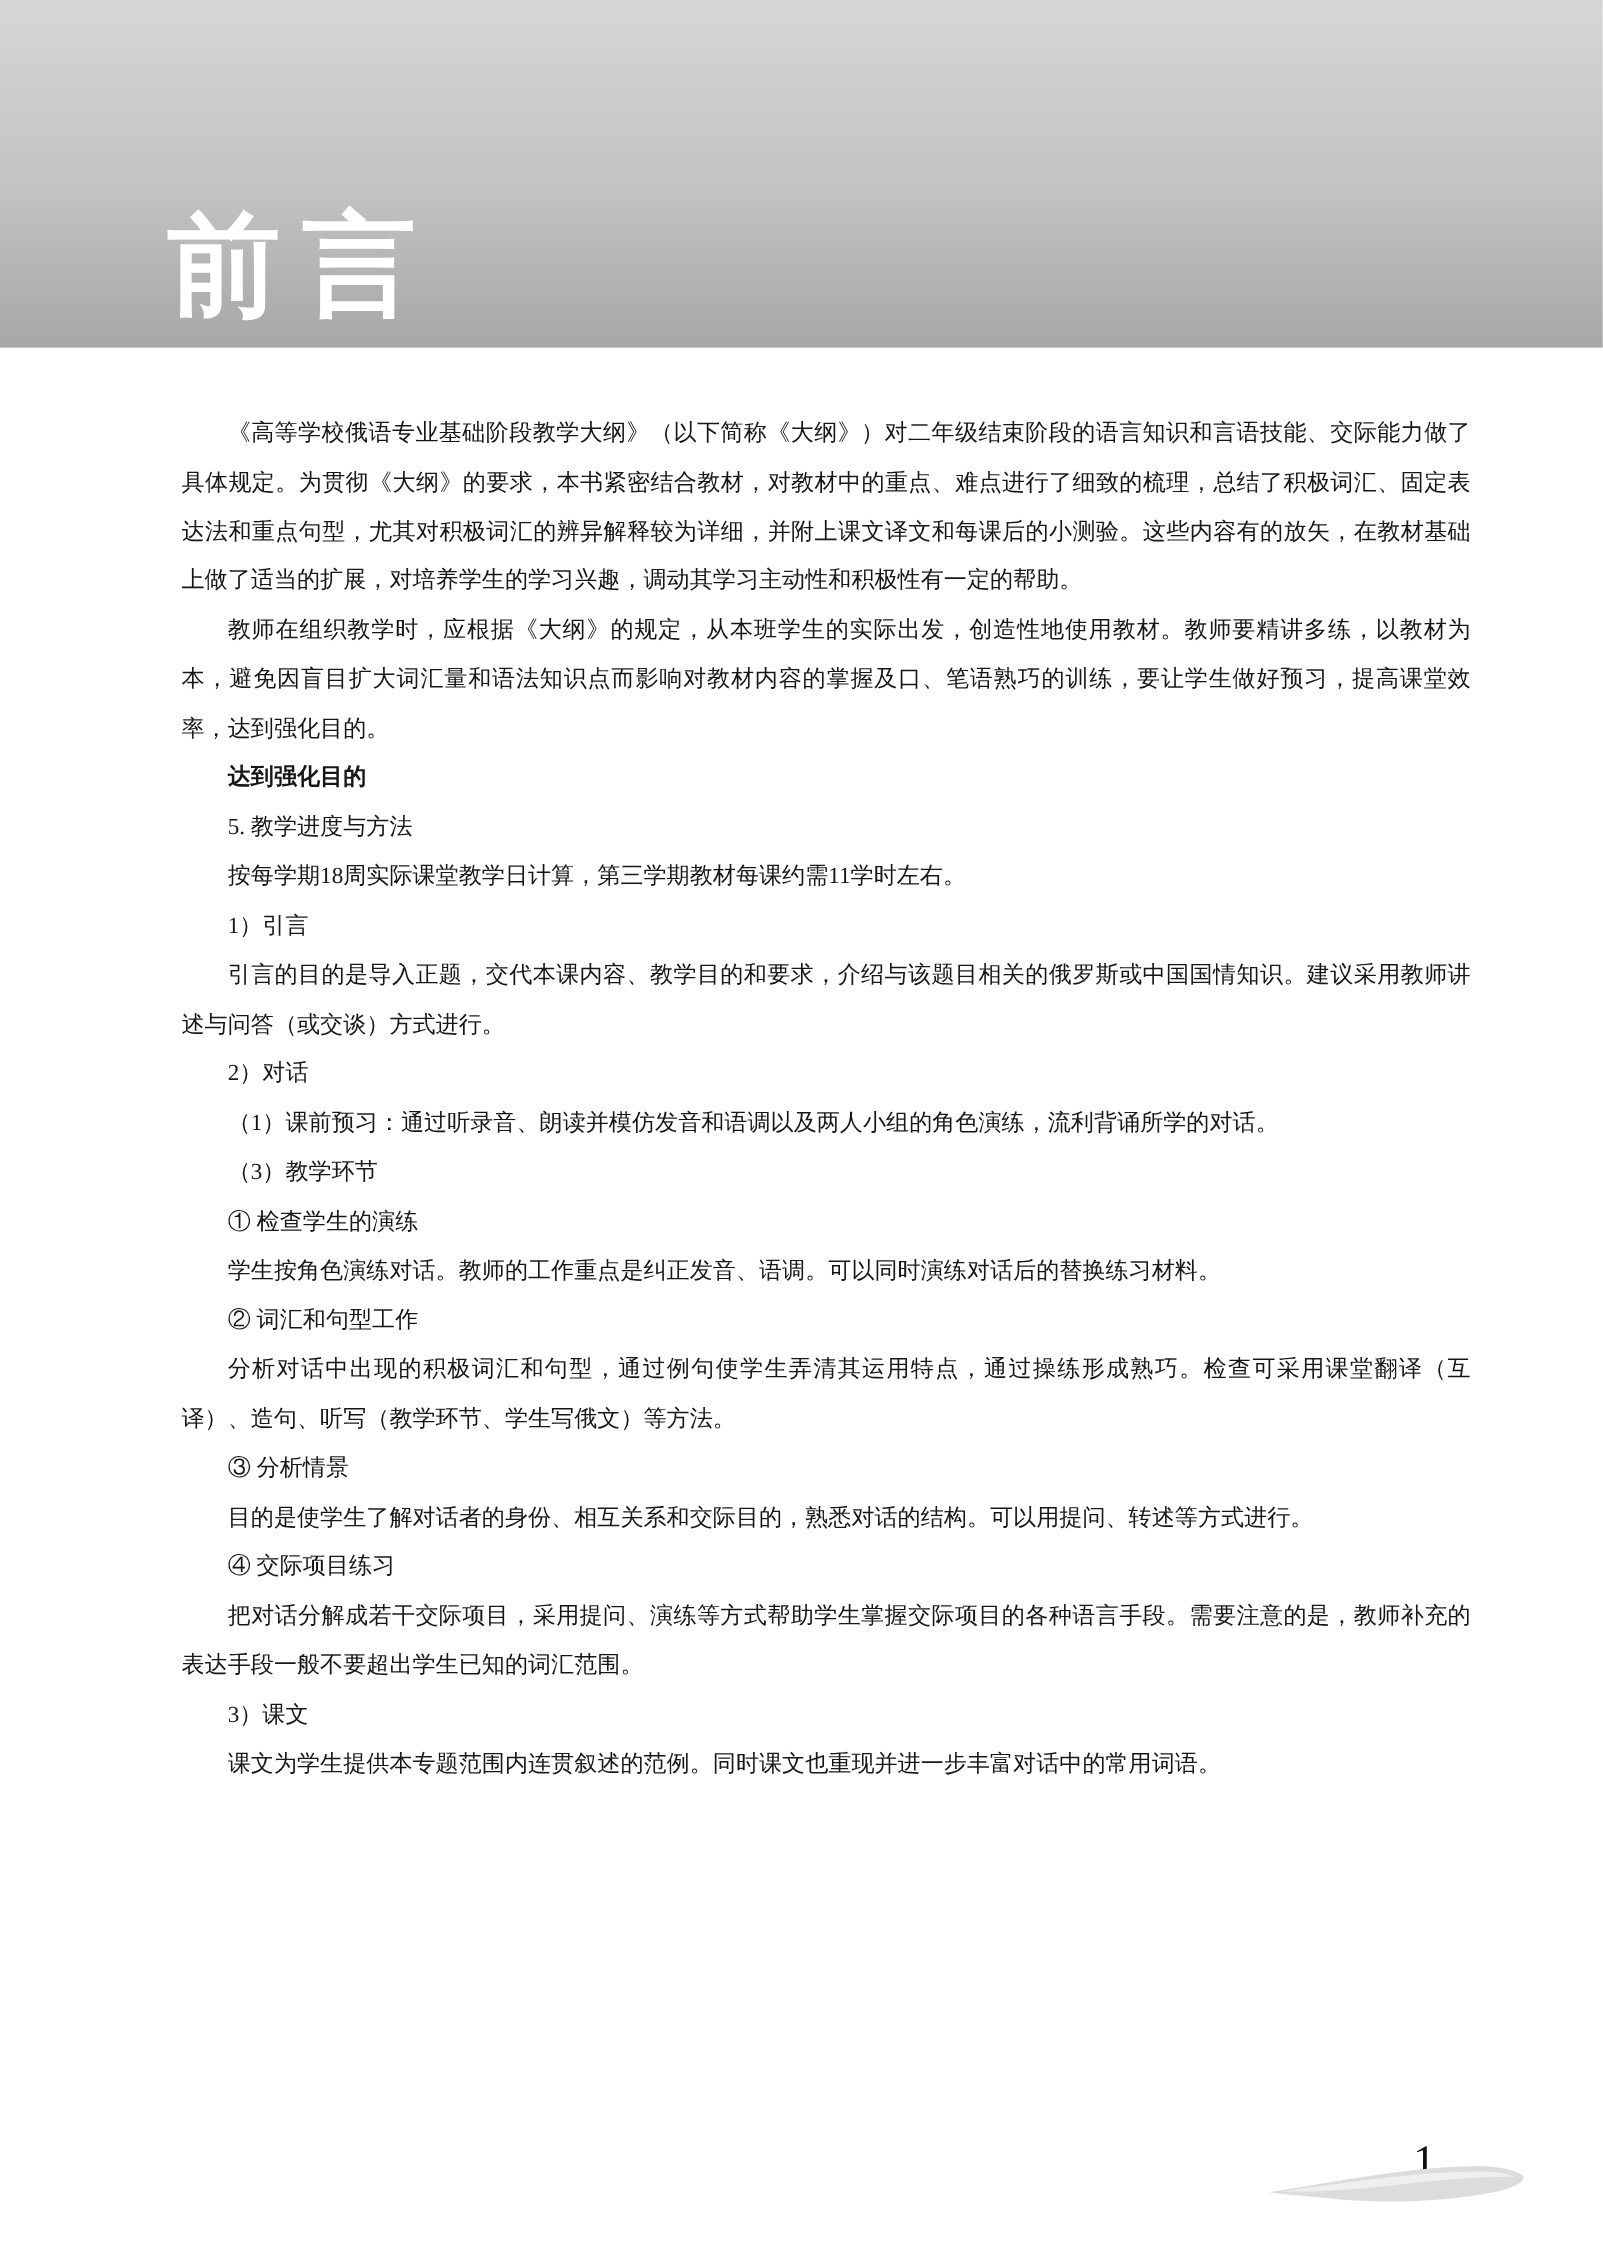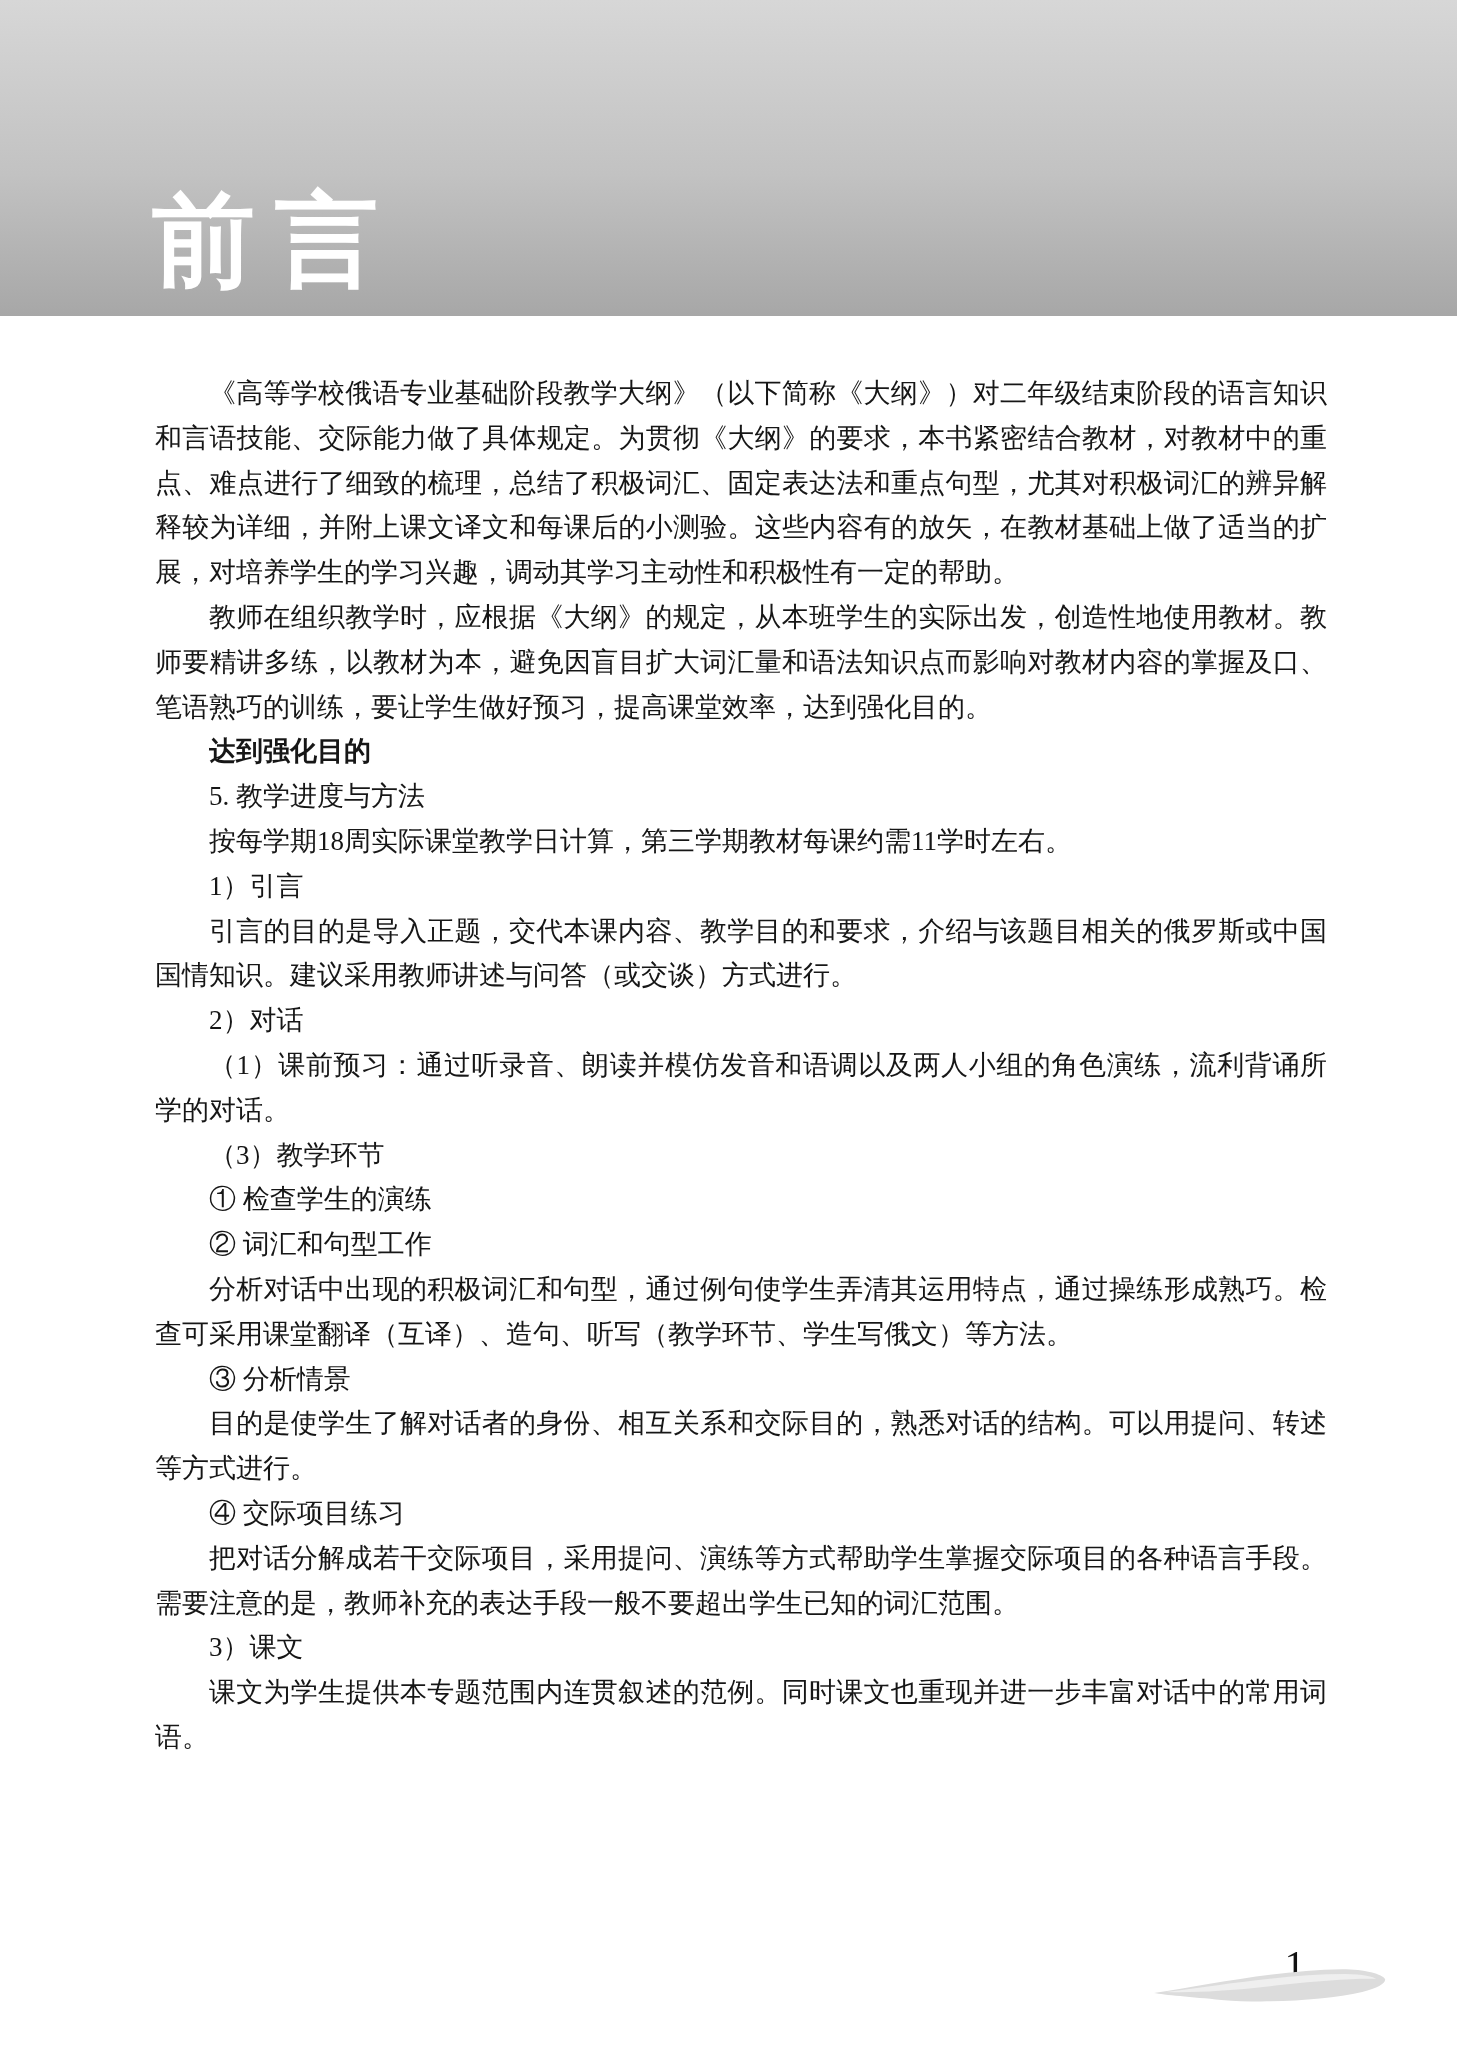--- a/index.html
+++ b/index.html
@@ -29,23 +29,23 @@
     font-family: Liberation Sans, sans-serif;
     font-weight: bold;
     font-size: 103px;
     line-height: 1;
     letter-spacing: 20px;
     color: var(--title_color, #ffffff);
   }
   
   .content {
     position: absolute;
-    top: 371px; left: 155px;
+    top: 371px; left: 165px;
     width: 1172px;
-    font-size: 27px;
+    font-size: 21px;
     line-height: 44.8px;
     color: var(--text_color, #161616);
     text-align: justify;
   }
   .content p {
     margin: 0;
     text-indent: 2em;
   }
   .content p.heading {
     font-family: "Liberation Sans", "DejaVu Sans", sans-serif;
@@ -83,20 +83,21 @@
       <p class="paragraph">教师在组织教学时，应根据《大纲》的规定，从本班学生的实际出发，创造性地使用教材。教师要精讲多练，以教材为本，避免因盲目扩大词汇量和语法知识点而影响对教材内容的掌握及口、笔语熟巧的训练，要让学生做好预习，提高课堂效率，达到强化目的。</p>
       <p class="heading">达到强化目的</p>
       <p class="paragraph">5. 教学进度与方法</p>
       <p class="paragraph">按每学期18周实际课堂教学日计算，第三学期教材每课约需11学时左右。</p>
       <p class="paragraph">1）引言</p>
       <p class="paragraph">引言的目的是导入正题，交代本课内容、教学目的和要求，介绍与该题目相关的俄罗斯或中国国情知识。建议采用教师讲述与问答（或交谈）方式进行。</p>
       <p class="paragraph">2）对话</p>
       <p class="paragraph">（1）课前预习：通过听录音、朗读并模仿发音和语调以及两人小组的角色演练，流利背诵所学的对话。</p>
       <p class="paragraph">（3）教学环节</p>
       <p class="paragraph">① 检查学生的演练</p>
+      <p class="paragraph">学生按角色演练对话。教师的工作重点是纠正发音、语调。可以同时演练对话后的替换练习材料。</p>
       <p class="paragraph">② 词汇和句型工作</p>
       <p class="paragraph">分析对话中出现的积极词汇和句型，通过例句使学生弄清其运用特点，通过操练形成熟巧。检查可采用课堂翻译（互译）、造句、听写（教学环节、学生写俄文）等方法。</p>
       <p class="paragraph">③ 分析情景</p>
       <p class="paragraph">目的是使学生了解对话者的身份、相互关系和交际目的，熟悉对话的结构。可以用提问、转述等方式进行。</p>
       <p class="paragraph">④ 交际项目练习</p>
       <p class="paragraph">把对话分解成若干交际项目，采用提问、演练等方式帮助学生掌握交际项目的各种语言手段。需要注意的是，教师补充的表达手段一般不要超出学生已知的词汇范围。</p>
       <p class="paragraph">3）课文</p>
       <p class="paragraph">课文为学生提供本专题范围内连贯叙述的范例。同时课文也重现并进一步丰富对话中的常用词语。</p>
     </main>
 

